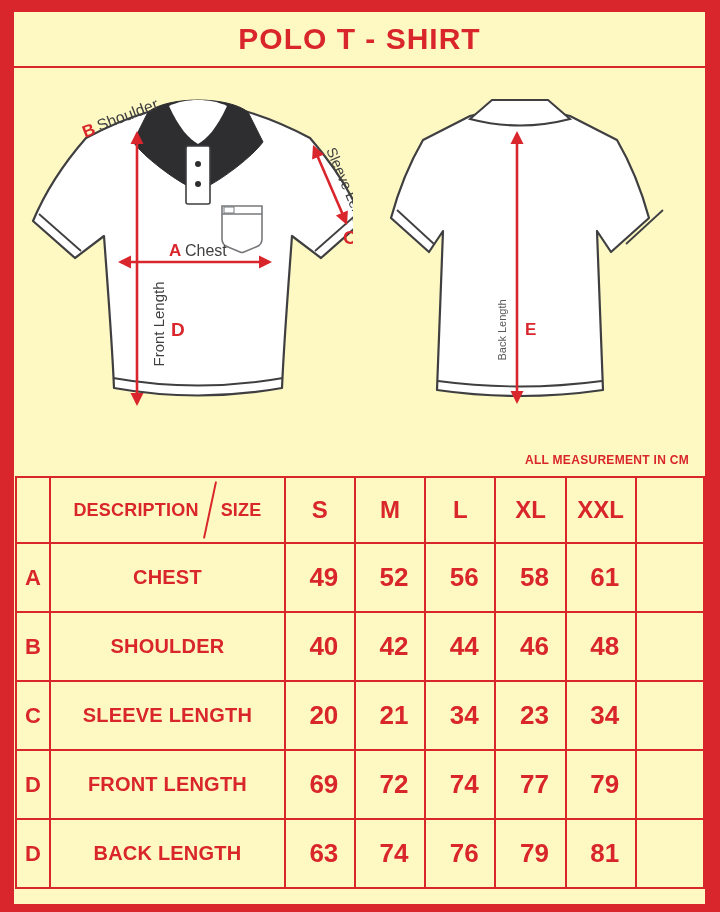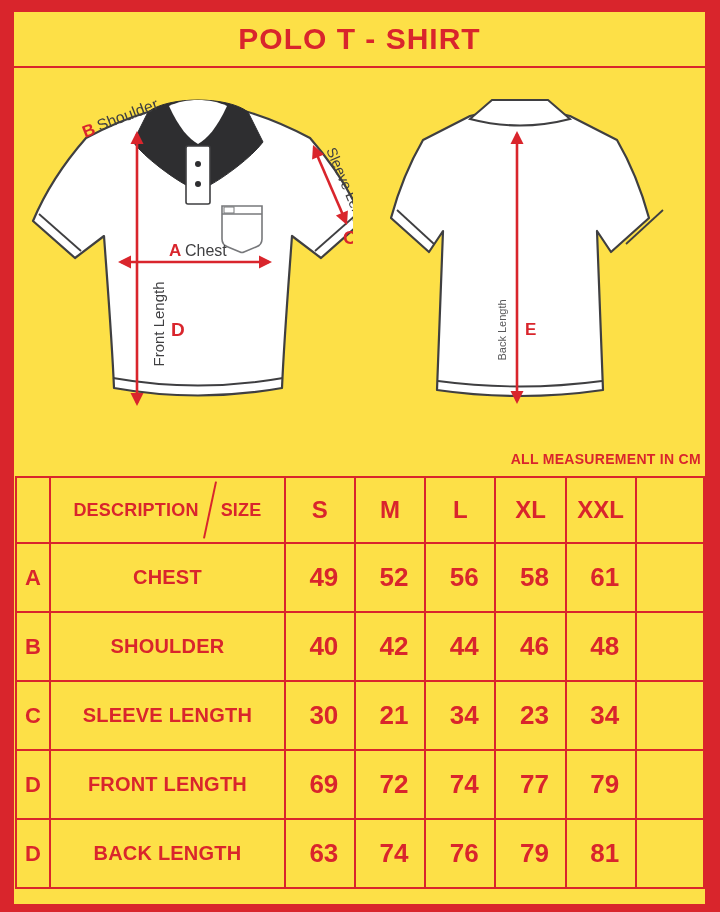--- a/index.html
+++ b/index.html
@@ -1,20 +1,20 @@
 <!DOCTYPE html>
 <html><head>
 <meta charset="utf-8">
 <style>
   * { margin:0; padding:0; box-sizing:border-box; }
   html,body { background:#fff; }
   .page {
     position:relative;
     width:720px; height:912px;
-    background:#fde047;
+    background:#fef9c3;
     border-style:solid;
     border-color:#D9252C;
     border-width:12px 15px 8px 14px;
     font-family:"Liberation Sans", sans-serif;
     overflow:hidden;
   }
   .header {
     height:56px;
     display:flex; align-items:center; justify-content:center;
     border-bottom:2px solid #D9252C;
@@ -24,22 +24,22 @@
     font-size:30px; font-weight:bold; letter-spacing:1px;
   }
   .diagram-area {
     position:relative;
     height:408px;
     width:100%;
   }
   .front-svg { position:absolute; left:9px;  top:18px; }
   .back-svg  { position:absolute; left:371px; top:18px; }
   .measure-note {
-    position:absolute; right:4px; bottom:9px;
-    color:#D9252C; font-size:14px; font-weight:bold; letter-spacing:0.3px;margin-top:48px;
+    position:absolute; right:16px; bottom:9px;
+    color:#D9252C; font-size:12px; font-weight:bold; letter-spacing:0.3px;margin-top:48px;
   }
   table.size-table {
     margin-left:1px;
     width:690px;
     border-collapse:collapse;
     table-layout:fixed;
   }
   .size-table td {
     border:2px solid #D9252C;
     text-align:center; vertical-align:middle;
@@ -187,21 +187,21 @@
         <td class="row-val">42</td>
         <td class="row-val">44</td>
         <td class="row-val">46</td>
         <td class="row-val">48</td>
         <td></td>
       </tr>
 
       <tr class="row">
         <td class="row-letter">C</td>
         <td class="row-desc">SLEEVE LENGTH</td>
-        <td class="row-val">30</td>
+        <td class="row-val">20</td>
         <td class="row-val">21</td>
         <td class="row-val">34</td>
         <td class="row-val">23</td>
         <td class="row-val">34</td>
         <td></td>
       </tr>
 
       <tr class="row">
         <td class="row-letter">D</td>
         <td class="row-desc">FRONT LENGTH</td>

